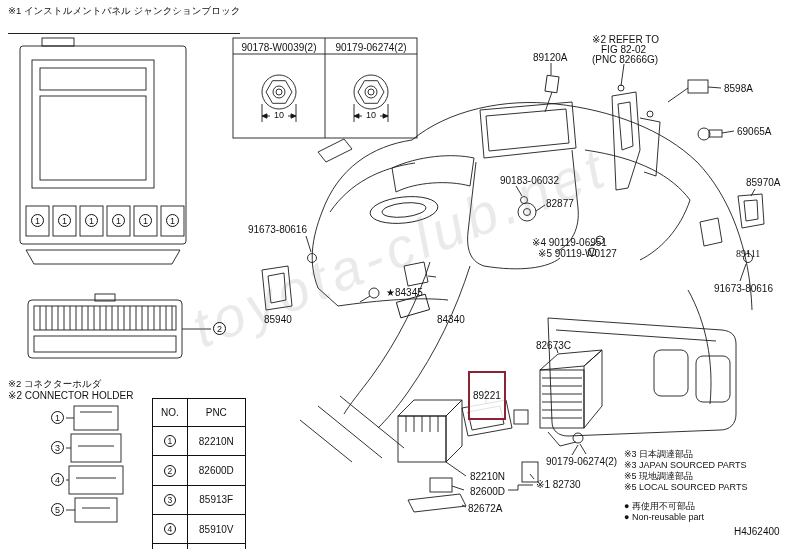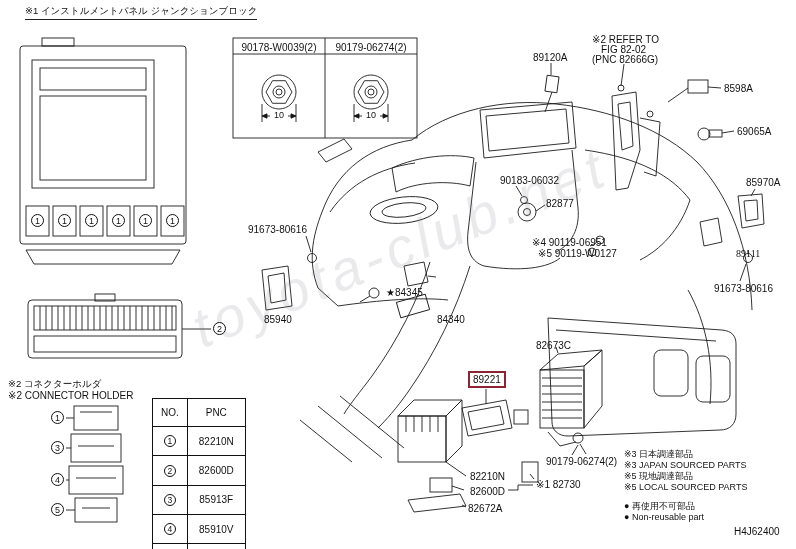--- a/index.html
+++ b/index.html
@@ -5,33 +5,33 @@
   * { margin:0; padding:0; box-sizing:border-box; }
   html,body { background:#fff; }
   body { font-family:"Liberation Sans","DejaVu Sans",sans-serif; color:#111; }
   .canvas { position:relative; width:796px; height:549px; background:#fff; overflow:hidden; }
   svg.art { position:absolute; left:0; top:0; z-index:1; }
   .watermark { position:absolute; left:20px; top:215px; width:760px; text-align:center;
                font-size:56px; font-style:italic; letter-spacing:5px;
                color:rgba(125,125,140,0.16); transform:rotate(-22deg); z-index:2; pointer-events:none; }
   .lbl { position:absolute; font-size:10px; line-height:11px; white-space:nowrap; z-index:3; }
   .jp  { font-size:9.5px; }
-  .titleblock { position:absolute; left:25px; top:5px; z-index:3; font-size:10px; line-height:12px;
-                border-bottom:1px solid #222; padding-bottom:2px; }
+  .titleblock { position:absolute; left:8px; top:5px; z-index:3; font-size:10px; line-height:12px;
+                border-bottom:1px solid #222; padding-bottom:16px; }
   .holderblock { position:absolute; left:8px; top:378px; z-index:3; font-size:10px; line-height:12px; }
   .cnum { position:absolute; width:13px; height:13px; border:1px solid #111; border-radius:50%;
           font-size:9px; line-height:12px; text-align:center; background:#fff; z-index:3; }
   .ptable { position:absolute; left:152px; top:398px; border-collapse:collapse; font-size:10px; z-index:3; background:#fff; }
   .ptable th,.ptable td { border:1px solid #111; text-align:center; font-weight:normal; padding:8px; }
   .ptable th { height:18px; }
   .ptable td { height:19px; }
   .cno { width:34px; } .cpnc { width:58px; }
   .cnum-in { display:inline-block; width:12px; height:12px; border:1px solid #111; border-radius:50%;
              font-size:8.5px; line-height:11px; vertical-align:middle; }
-  .hl-box { position:absolute; border:2px solid #8c2333; padding:0 3px; font-size:10px; line-height:13px;
+  .hl-box { position:absolute; border:2px solid #8c2333; padding:16px 3px; font-size:10px; line-height:13px;
             z-index:3; background:rgba(255,255,255,.85); }
   .legend { position:absolute; left:624px; top:449px; z-index:3; font-size:9px; line-height:10.5px; }
   .legend div { margin-bottom:0.5px; }
   .legend .gap { height:7px; }
   .doccode { position:absolute; left:734px; top:526px; font-size:10px; z-index:3; }
   .dim { background:#fff; text-align:center; font-size:9px; }
 </style>
 </head>
 <body>
 

